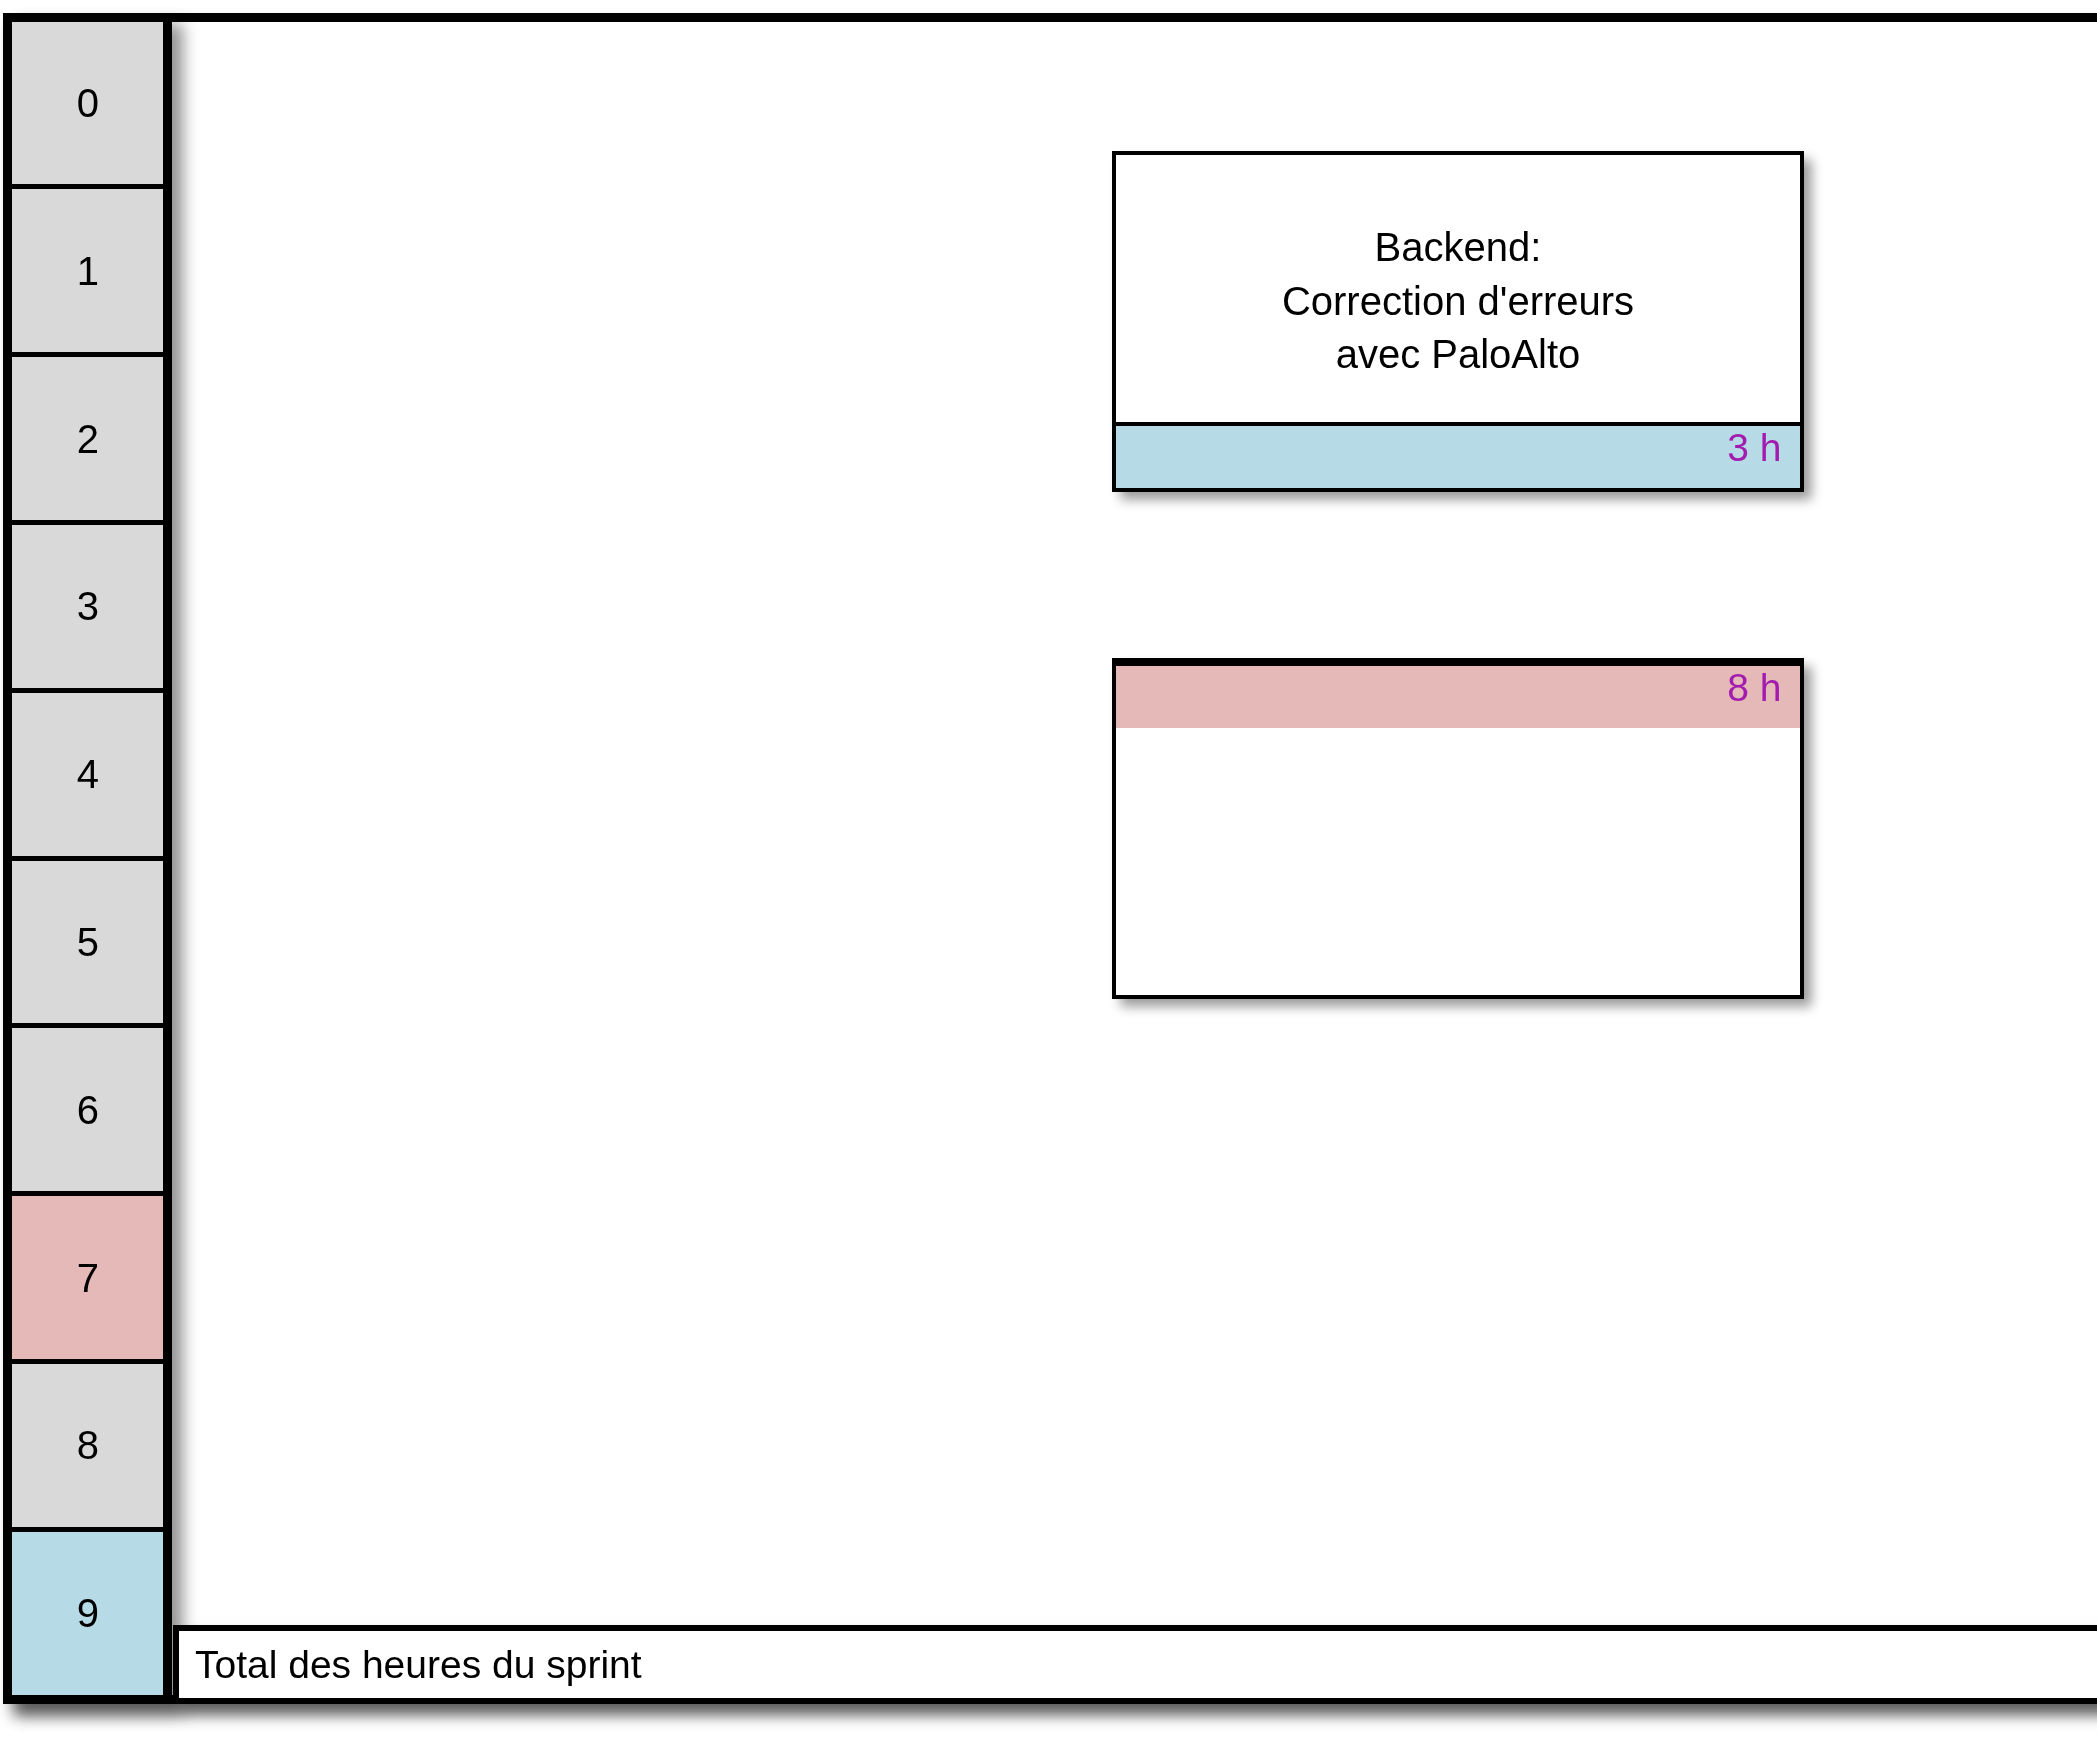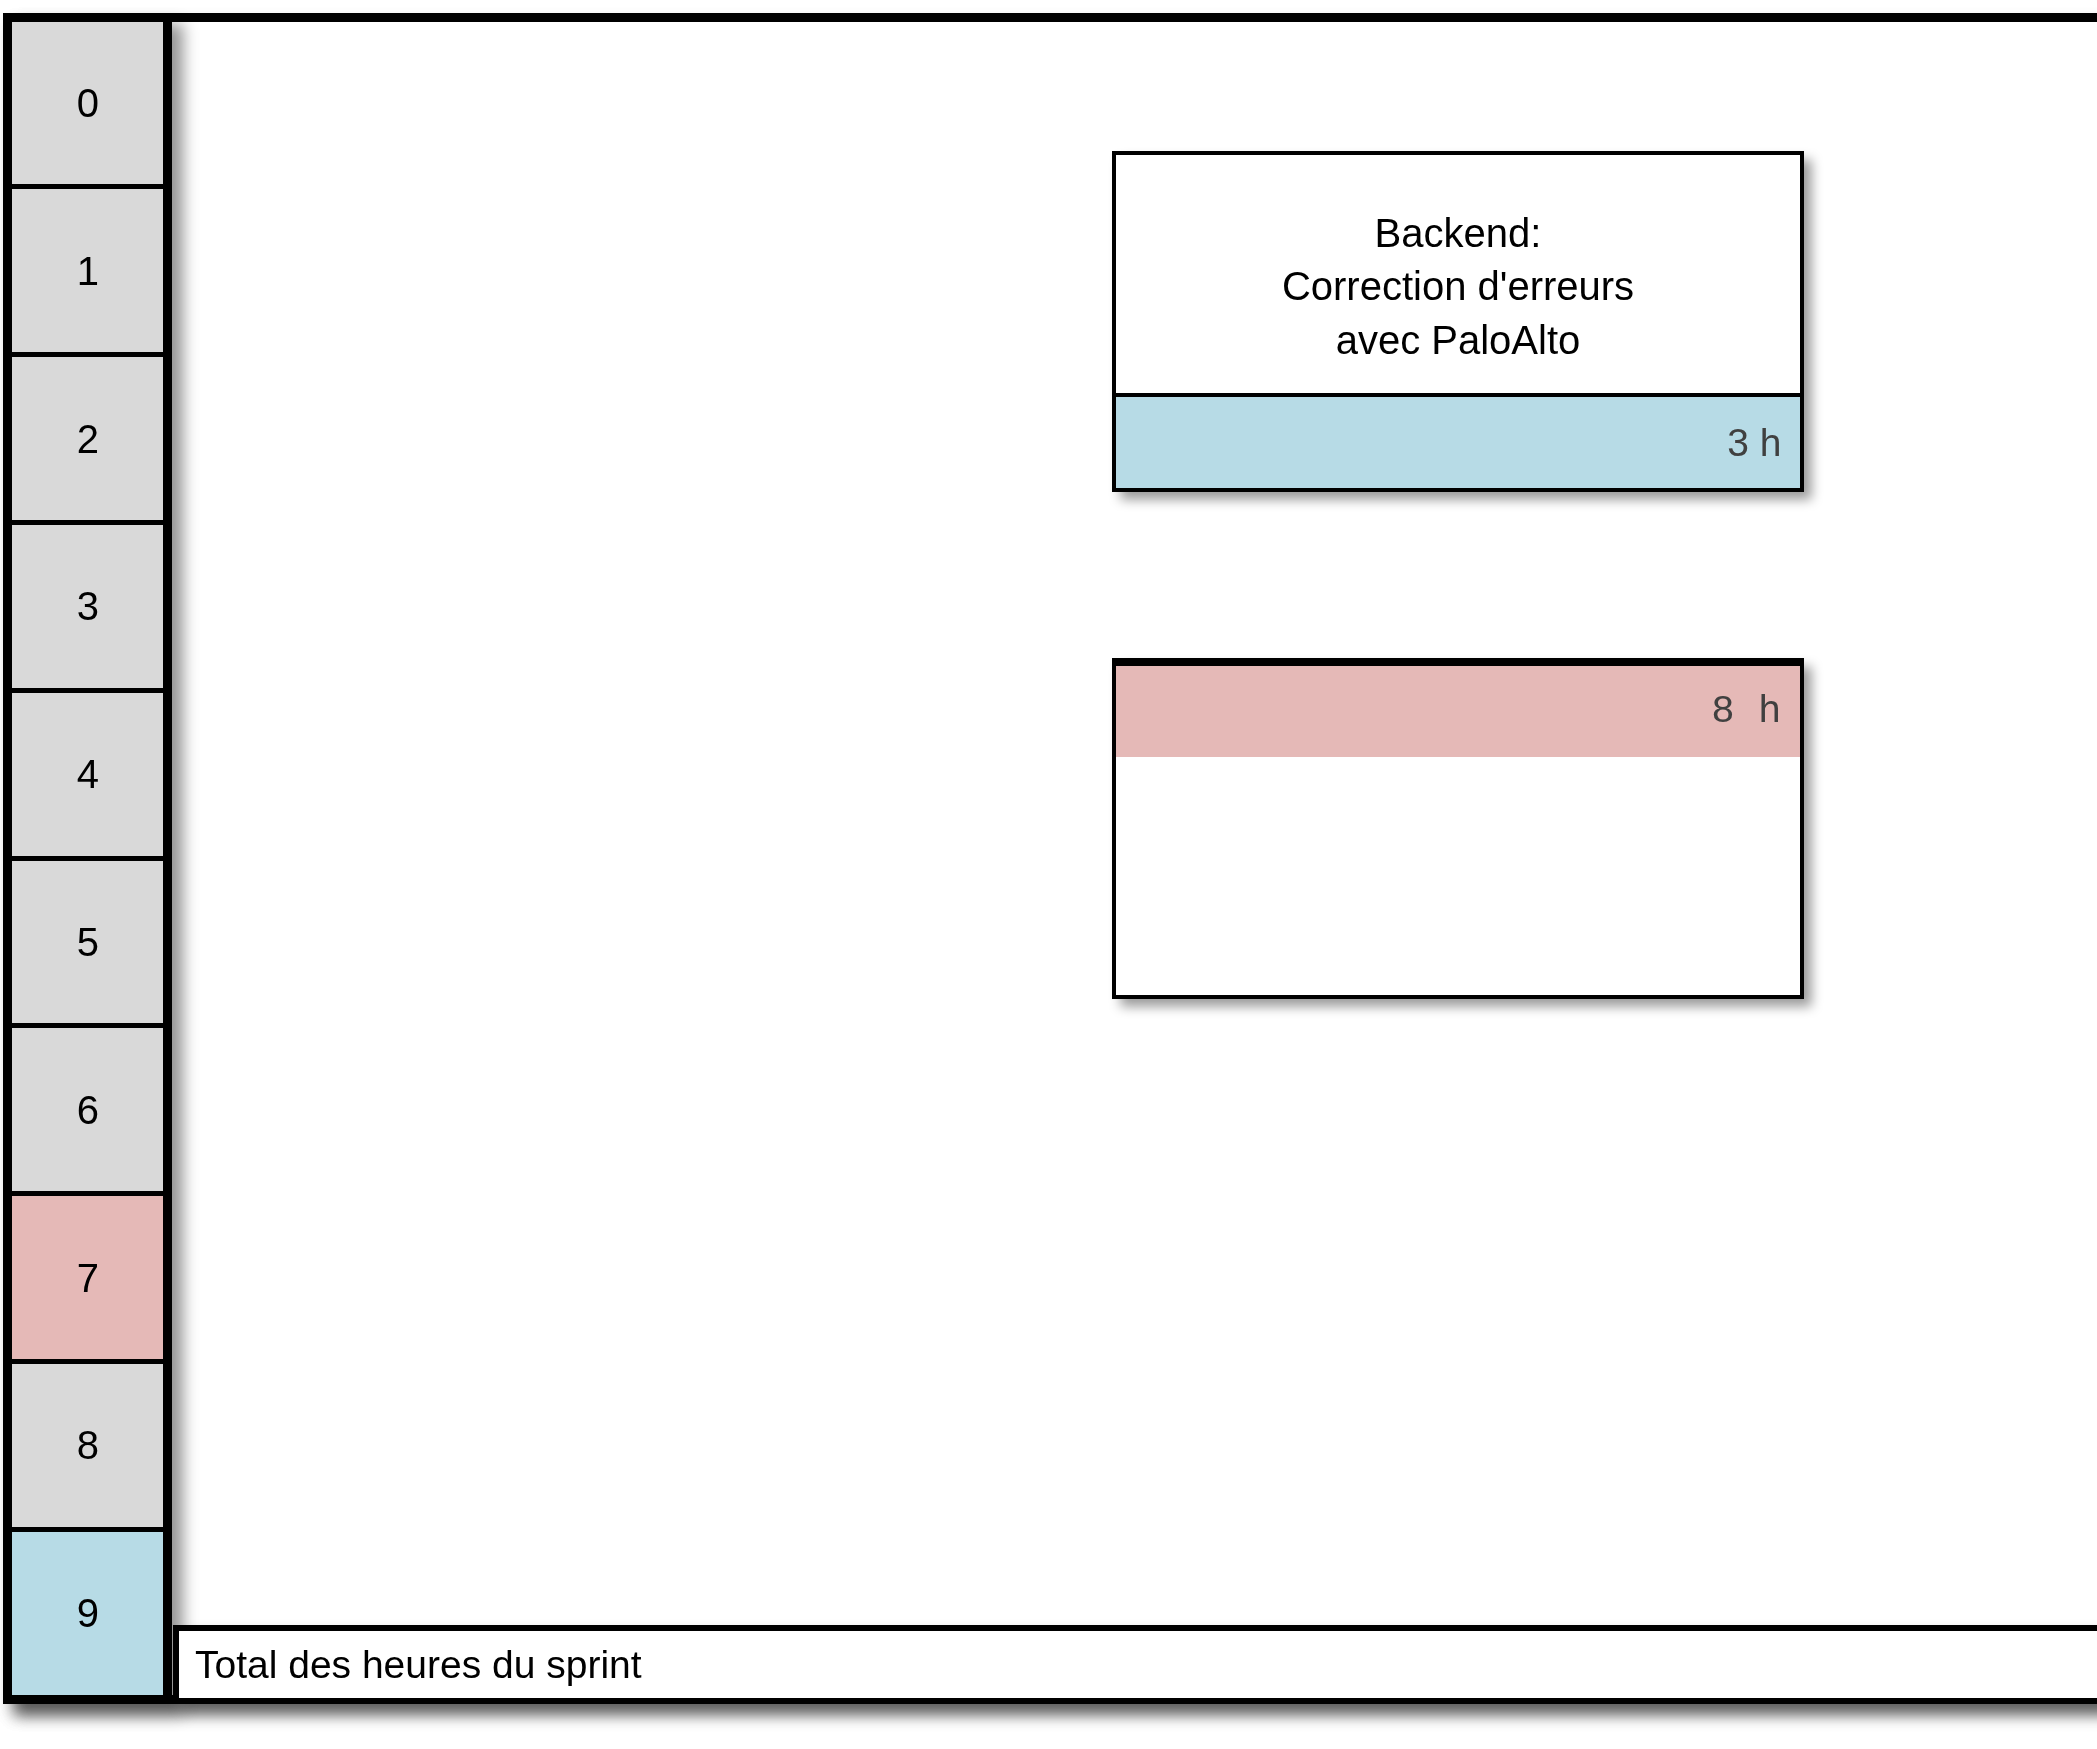--- a/index.html
+++ b/index.html
@@ -87,32 +87,31 @@
     text-align: center;
     padding: 2.5px 11px 4.2px 11px;
     font-size: 40px;
     line-height: 1.34;
     color: #000000;
     white-space: pre-line;
     margin-top: 28px;
   }
   .task-footer {
     flex: 0 0 auto;
-    height: 95px;
+    height: 66px;
     border-top: 4.6px solid #000000;
     display: flex;
-    align-items: center;
     justify-content: flex-end;
     padding-right: 18.5px;
     font-size: 39px;
-    color: #404040;
+    color: #a21caf;
     box-sizing: border-box;
   }
   .task-footer.blue { background: #b7dbe6; }
-  .task-footer.pink { background: #e5b9b7; font-family: Liberation Mono, monospace; }
+  .task-footer.pink { background: #e5b9b7; }
 
   
   #total-bar {
     position: absolute;
     left: 173px;
     top: 1625px;
     width: 2570px;
     height: 79px;
     box-sizing: border-box;
     border: 6.3px solid #000000;

